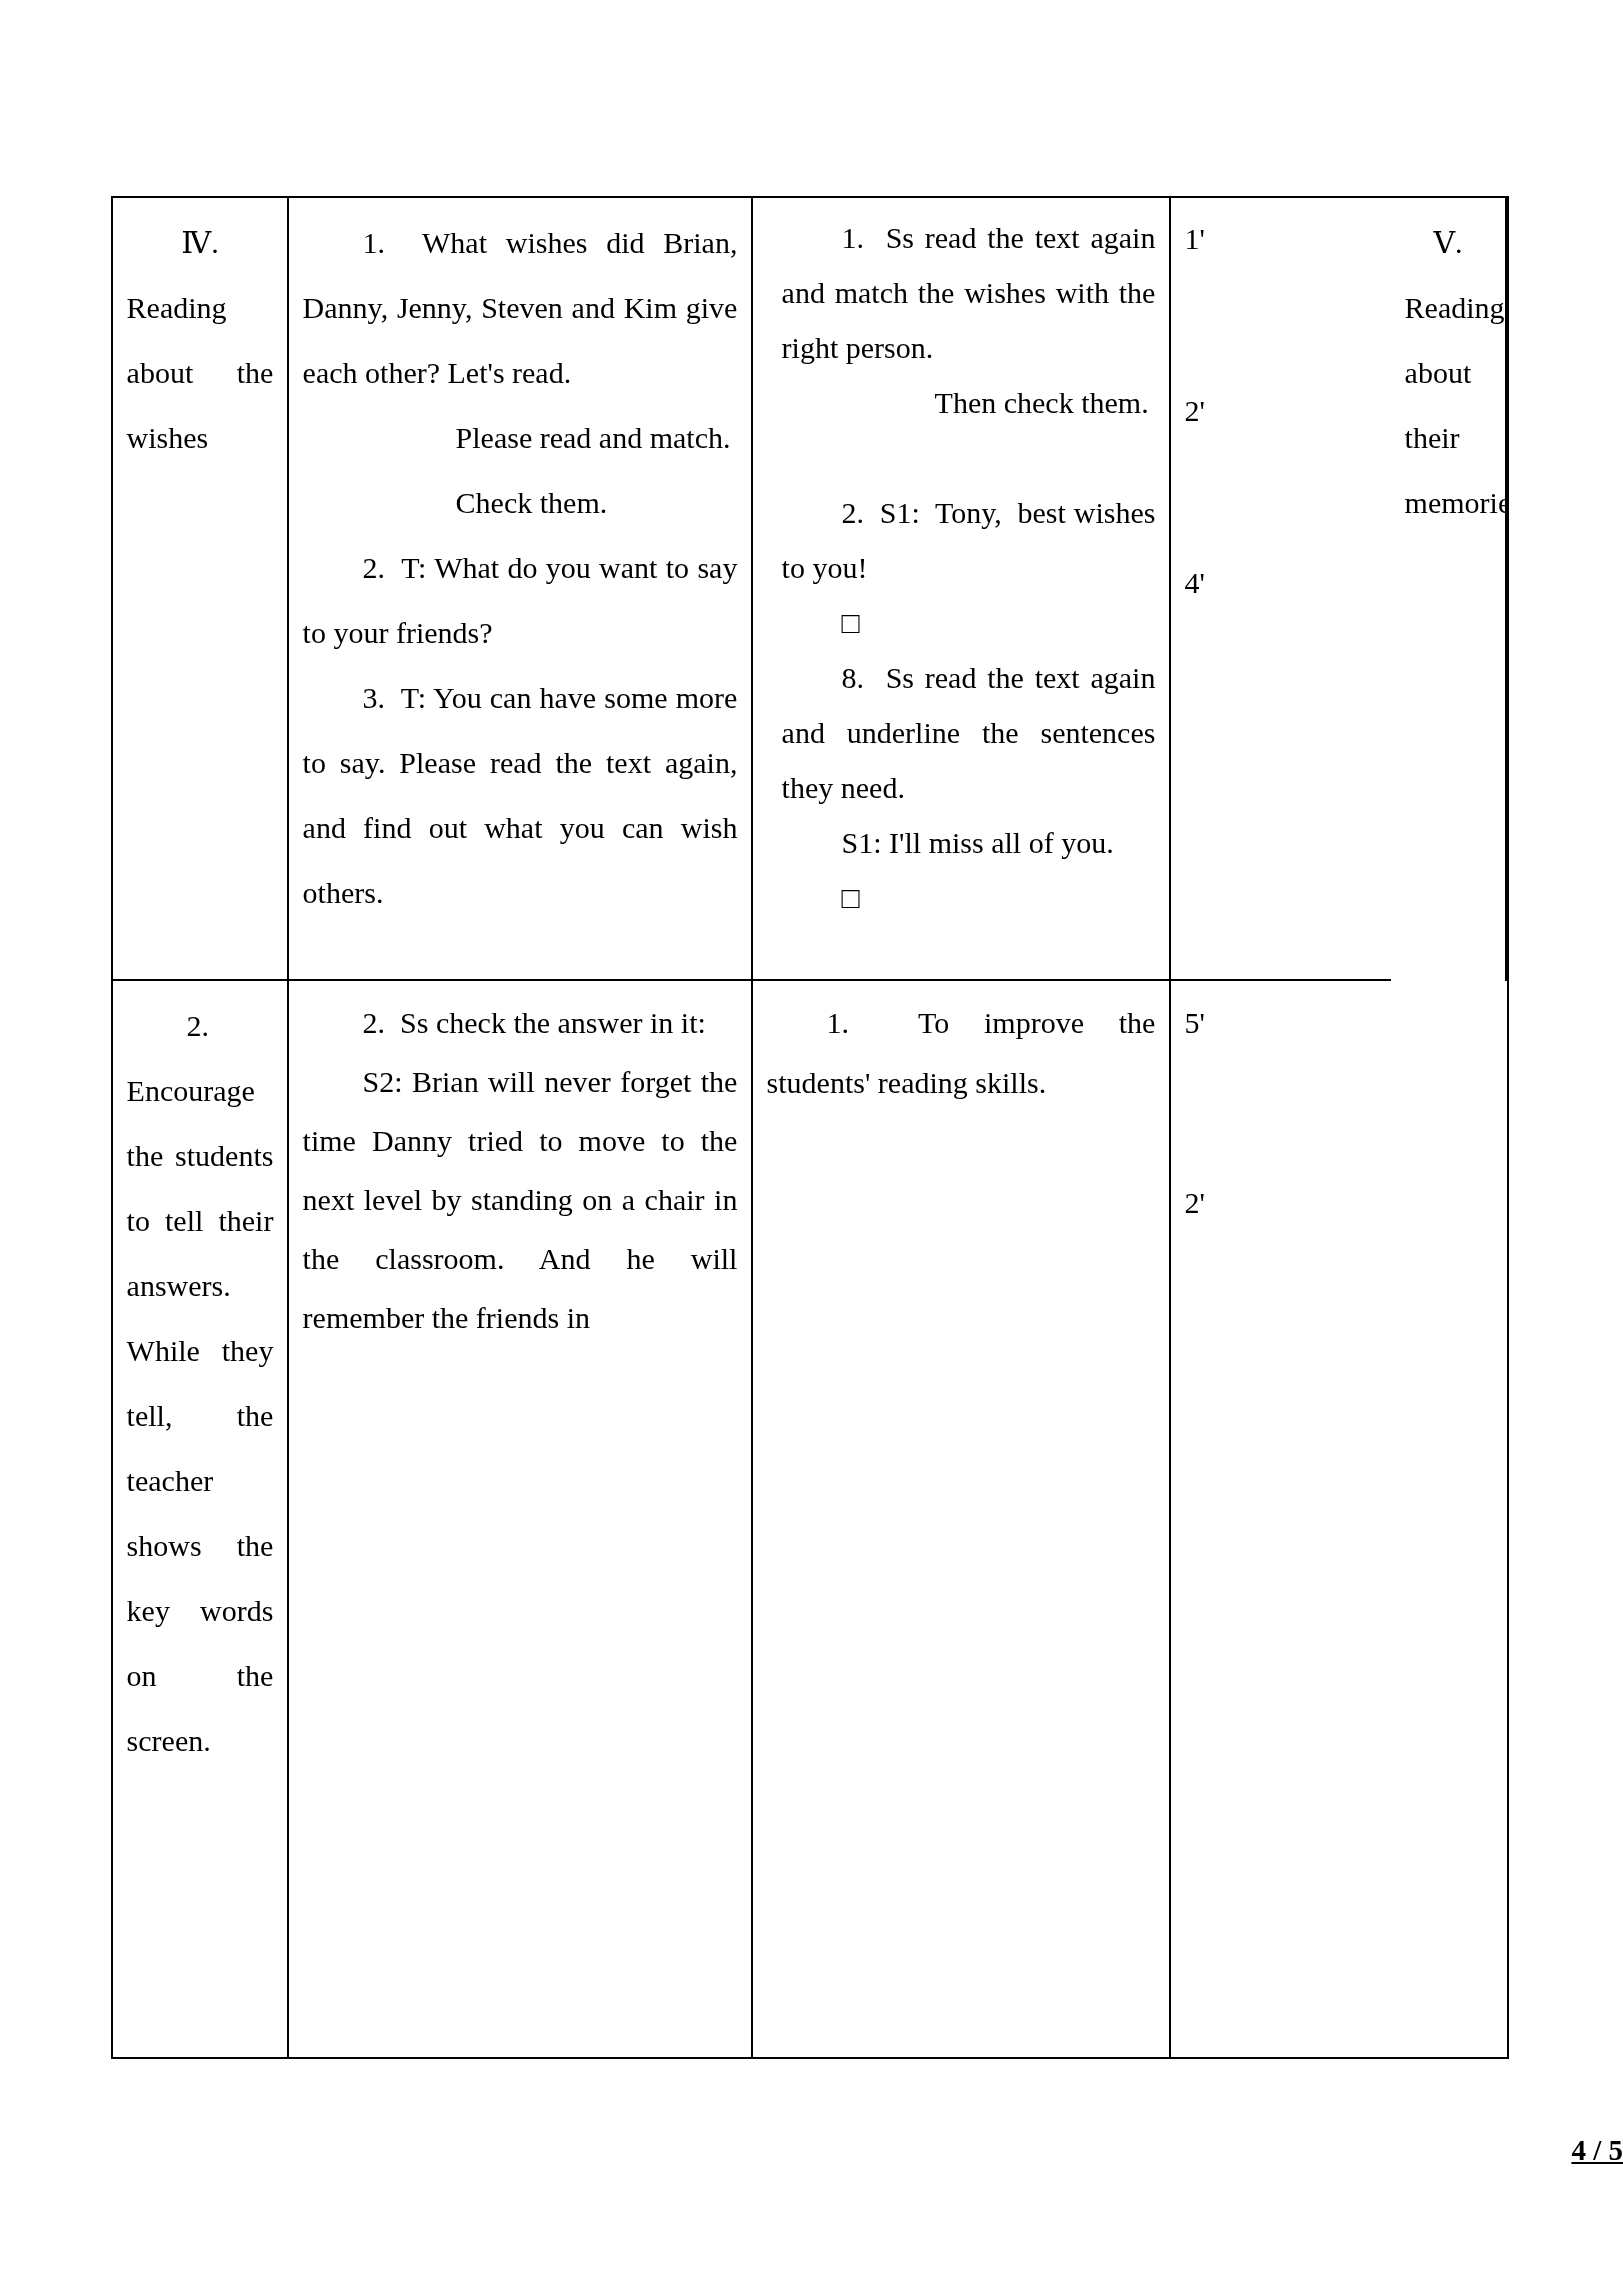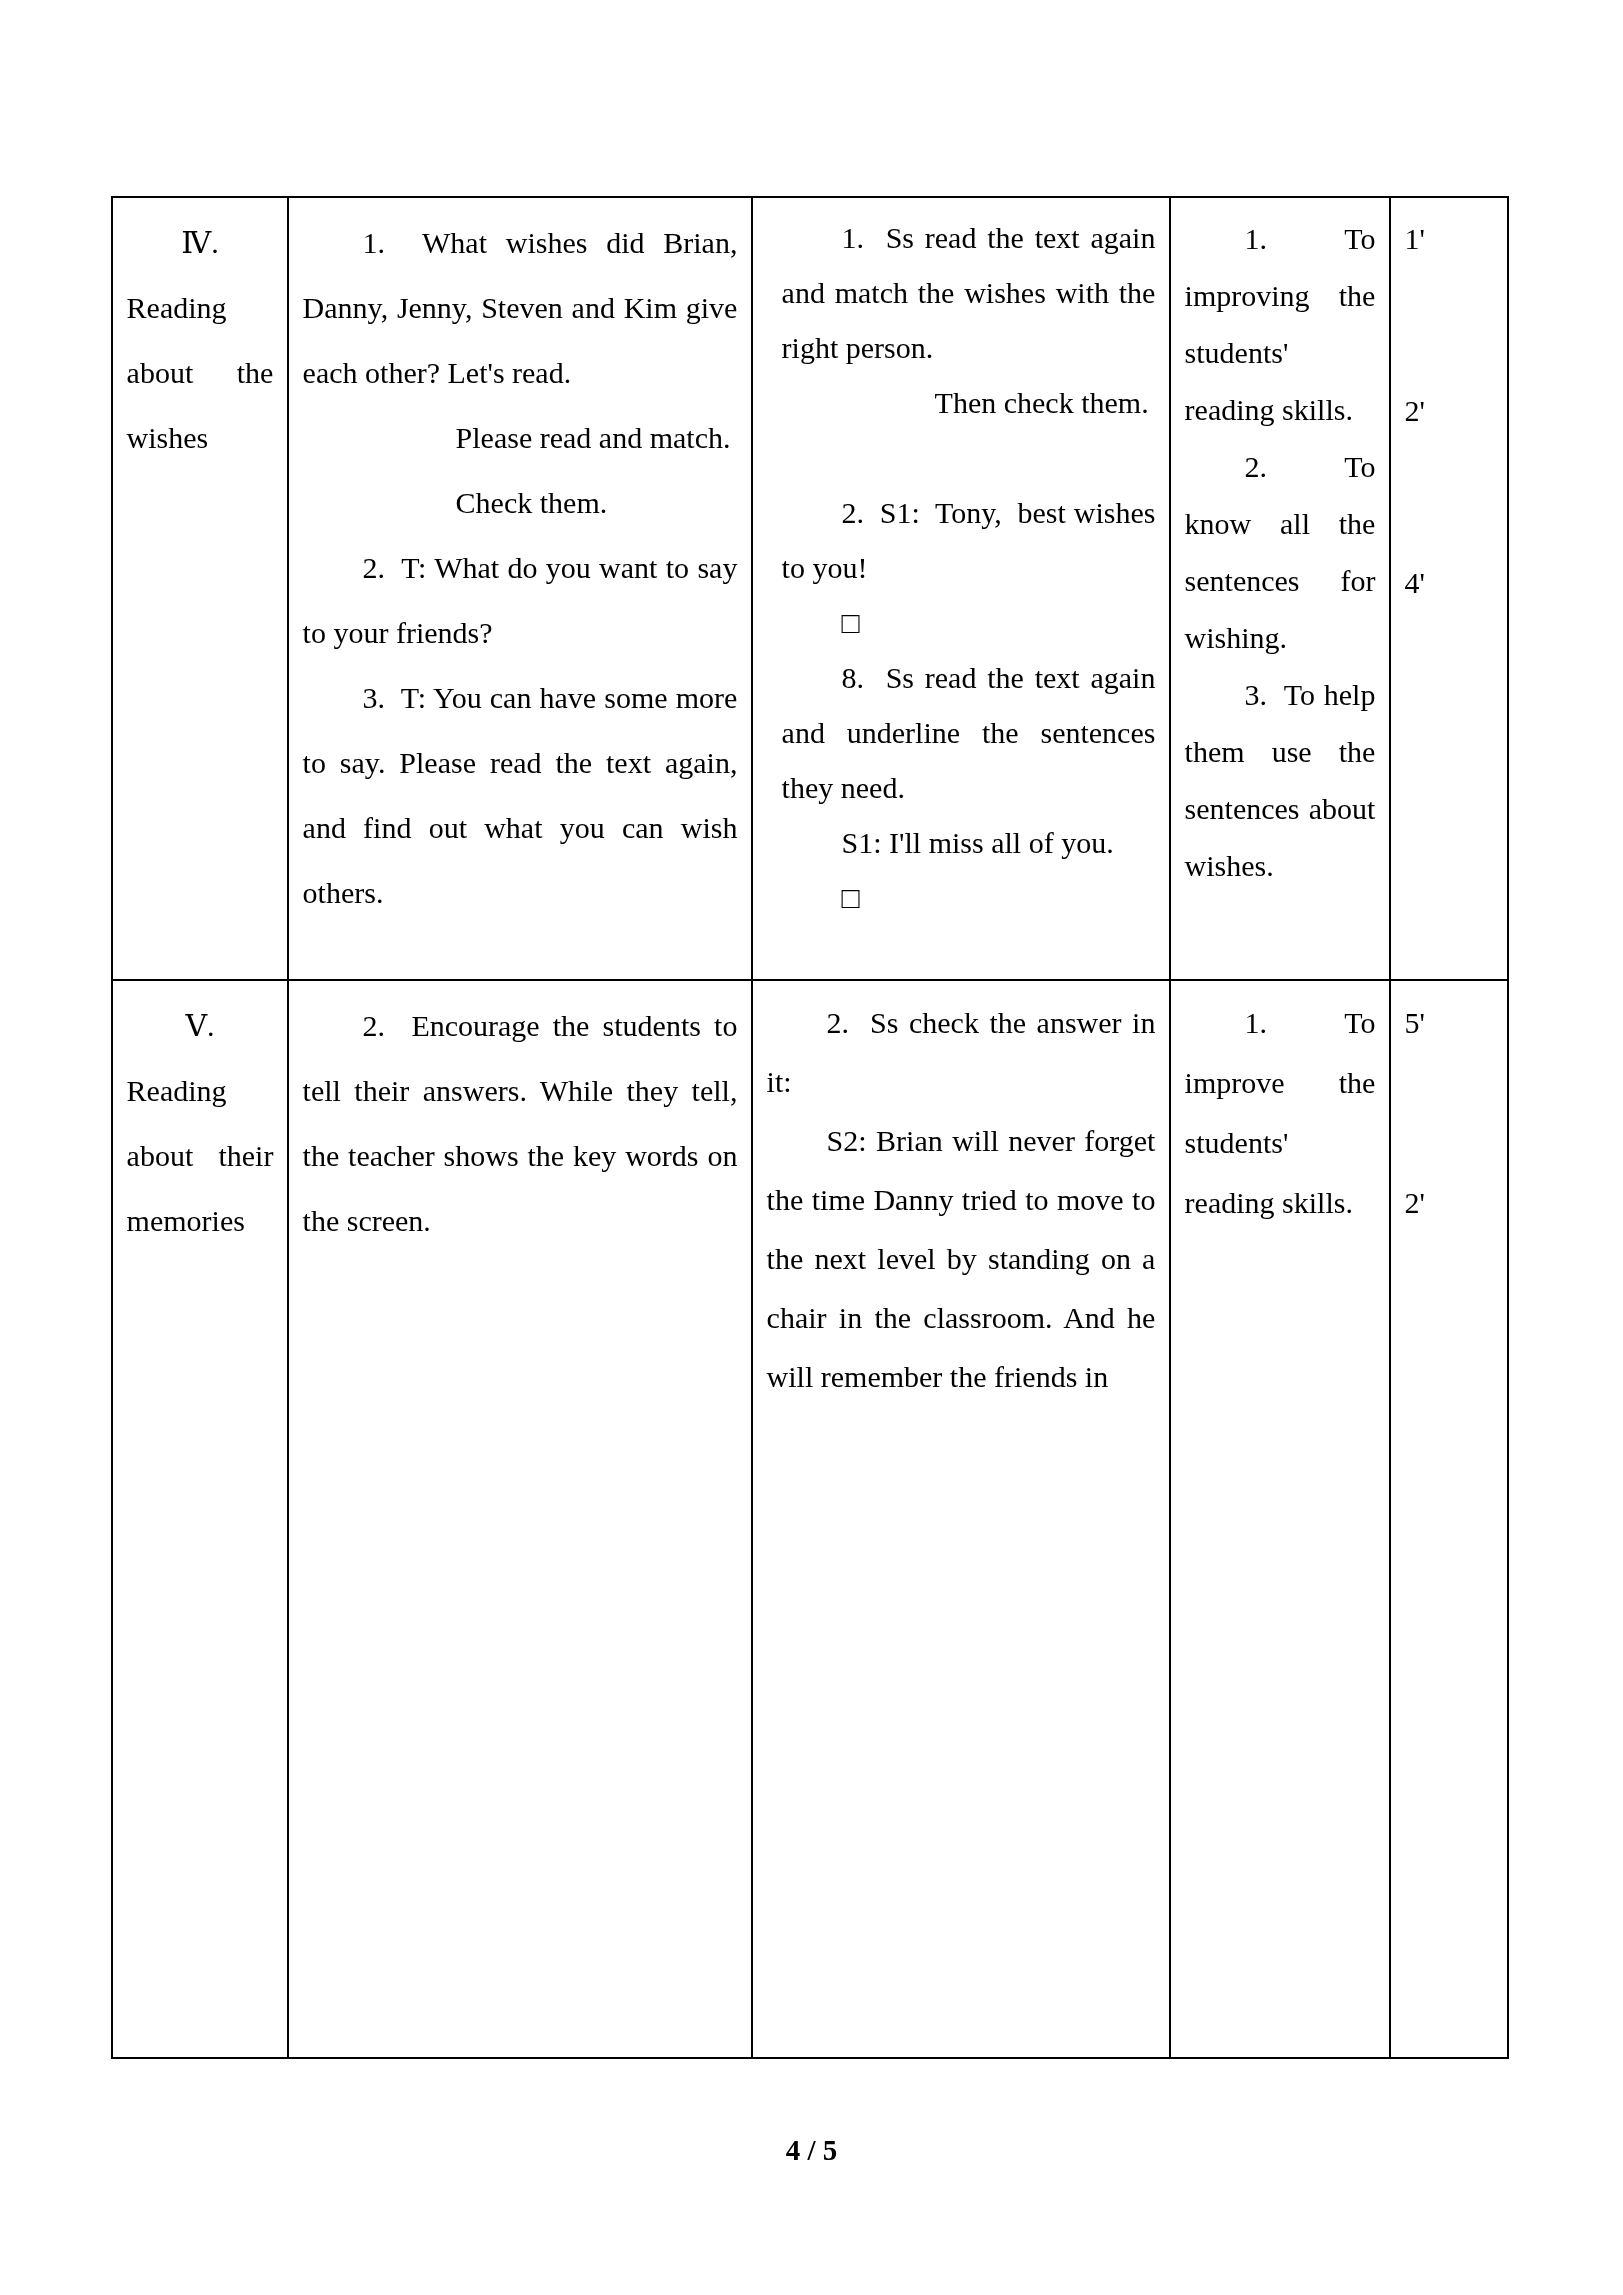--- a/index.html
+++ b/index.html
@@ -53,24 +53,25 @@
   .cell p.no-indent { text-indent: 0; }
   .cell p.deep-indent { text-indent: 153px; font-family: Liberation Serif, serif; }
   .cell p.time-label { text-indent: 0; text-align: left; }
   .cell p.gap-3lines-84 { margin-top: 115px; }
   .cell p.gap-3lines-88 { margin-top: 120px; }
   .page-number {
     position: absolute;
     left: 0;
     right: 0;
     top: 2133px;
-    text-align: center;
+    text-align: right;
     font-size: 29px;
     font-weight: bold;
     line-height: 35px;
+    text-decoration: underline;
   }
 </style>
 </head>
 <body>
 
 <div>
 
   <div class="lesson-table">
 
     <div class="cell lh96">
@@ -90,25 +91,20 @@
       <p>1.  Ss read the text again and match the wishes with the right person.</p>
       <p class="deep-indent">Then check them.</p>
       <p></p>
       <p>2.  S1:  Tony,  best wishes to you!</p>
       <p>□</p>
       <p>8.  Ss read the text again and underline the sentences they need.</p>
       <p>S1: I'll miss all of you.</p>
       <p>□</p>
     </div>
 
-    <div class="cell lh84">
-      <p>1.  To improving the students' reading skills.</p>
-      <p>2.  To know all the sentences for wishing.</p>
-      <p>3.  To help them use the sentences about wishes.</p>
-    </div>
 
     <div class="cell lh84 last-col">
       <p class="time-label">1'</p>
       <p class="time-label gap-3lines-84">2'</p>
       <p class="time-label gap-3lines-84">4'</p>
     </div>
 
     <div class="cell lh96 last-row">
       <p class="center-line">Ⅴ.</p>
       <p class="no-indent">Reading about their memories</p>

